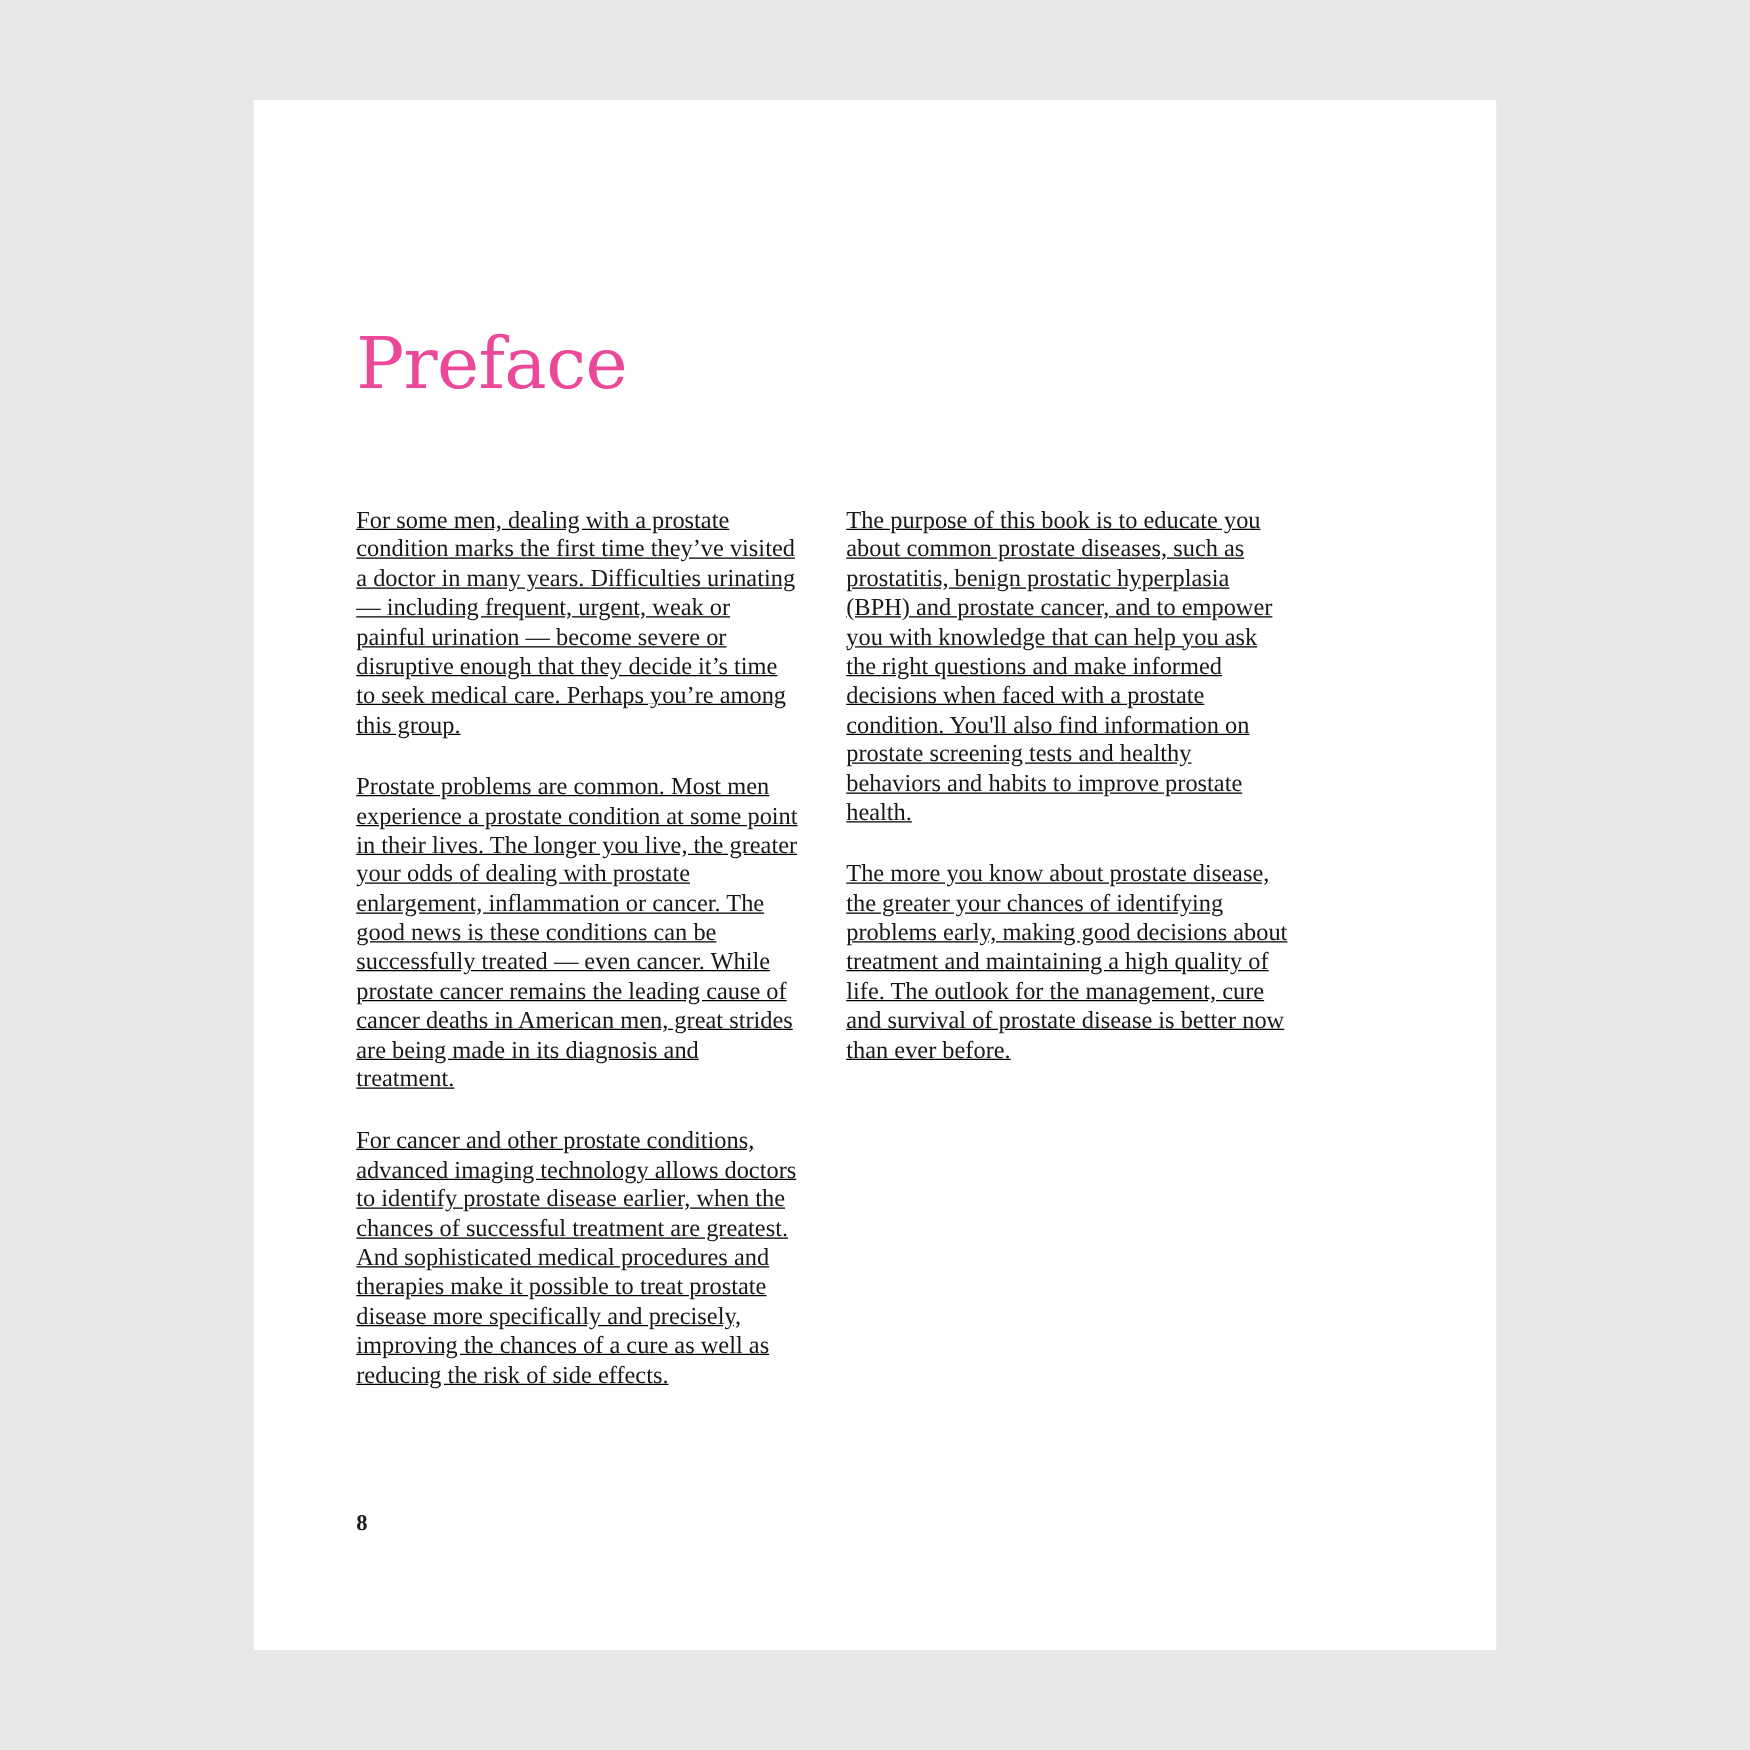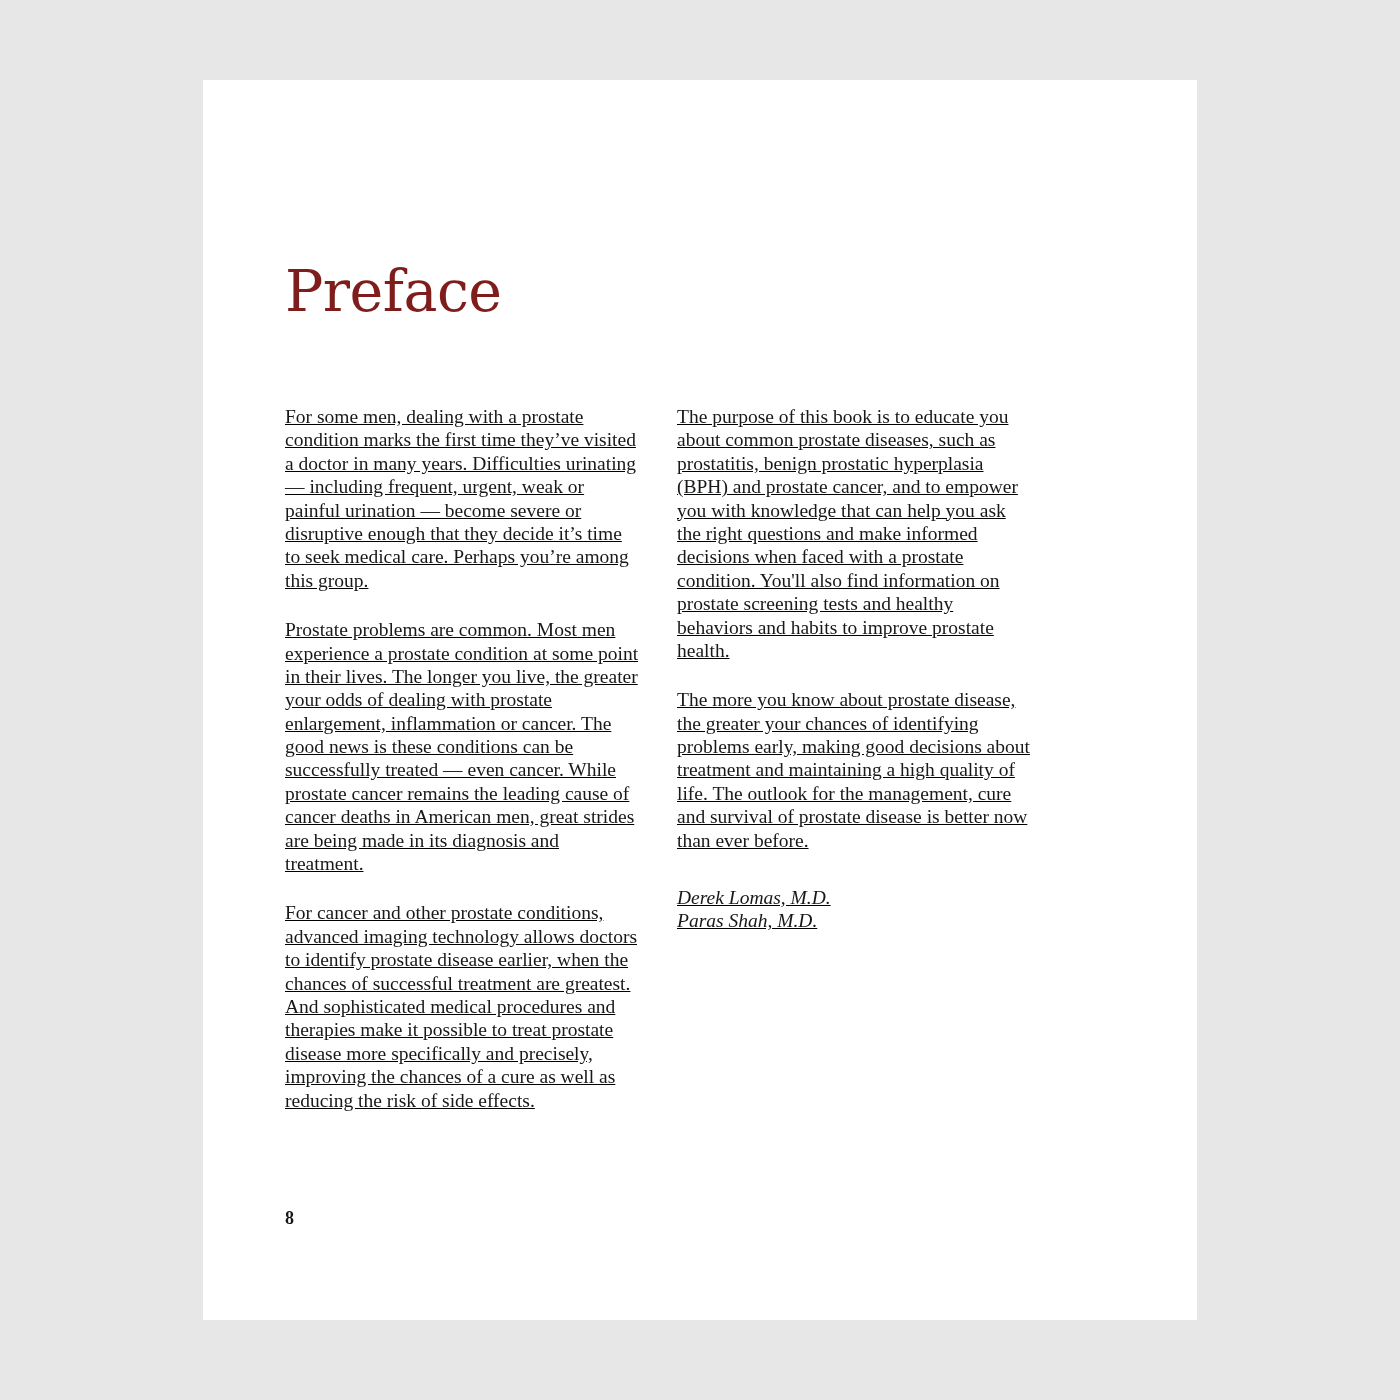--- a/index.html
+++ b/index.html
@@ -32,21 +32,21 @@
     bottom: 0;
   }
 
   .page-title {
     position: absolute;
     left: 0;
     top: 145px;
     font-family: "DejaVu Serif", "Liberation Serif", serif;
     font-size: 57px;
     font-weight: 400;
-    color: #7f1d1d;
+    color: #ec4899;
     letter-spacing: -0.5px;
     line-height: 1;
   }
 
   .columns {
     position: absolute;
     left: 0;
     top: 325px;
     right: 0;
     display: flex;
@@ -103,24 +103,20 @@
 
       <div class="col">
         <p>For some men, dealing with a prostate condition marks the first time they’ve visited a doctor in many years. Difficulties urinating — including frequent, urgent, weak or painful urination — become severe or disruptive enough that they decide it’s time to seek medical care. Perhaps you’re among this group.</p>
         <p>Prostate problems are common. Most men experience a prostate condition at some point in their lives. The longer you live, the greater your odds of dealing with prostate enlargement, inflammation or cancer. The good news is these conditions can be successfully treated — even cancer. While prostate cancer remains the leading cause of cancer deaths in American men, great strides are being made in its diagnosis and treatment.</p>
         <p>For cancer and other prostate conditions, advanced imaging technology allows doctors to identify prostate disease earlier, when the chances of successful treatment are greatest. And sophisticated medical procedures and therapies make it possible to treat prostate disease more specifically and precisely, improving the chances of a cure as well as reducing the risk of side effects.</p>
       </div>
 
       <div class="col">
         <p>The purpose of this book is to educate you about common prostate diseases, such as prostatitis, benign prostatic hyperplasia (BPH) and prostate cancer, and to empower you with knowledge that can help you ask the right questions and make informed decisions when faced with a prostate condition. You'll also find information on prostate screening tests and healthy behaviors and habits to improve prostate health.</p>
         <p>The more you know about prostate disease, the greater your chances of identifying problems early, making good decisions about treatment and maintaining a high quality of life. The outlook for the management, cure and survival of prostate disease is better now than ever before.</p>
-        <p class="signature">
-          <span class="sig-line">Derek Lomas, M.D.</span>
-          <span class="sig-line">Paras Shah, M.D.</span>
-        </p>
       </div>
 
     </div>
 
     <div class="page-number">8</div>
 
   </div>
 </div>
 
 </body></html>

